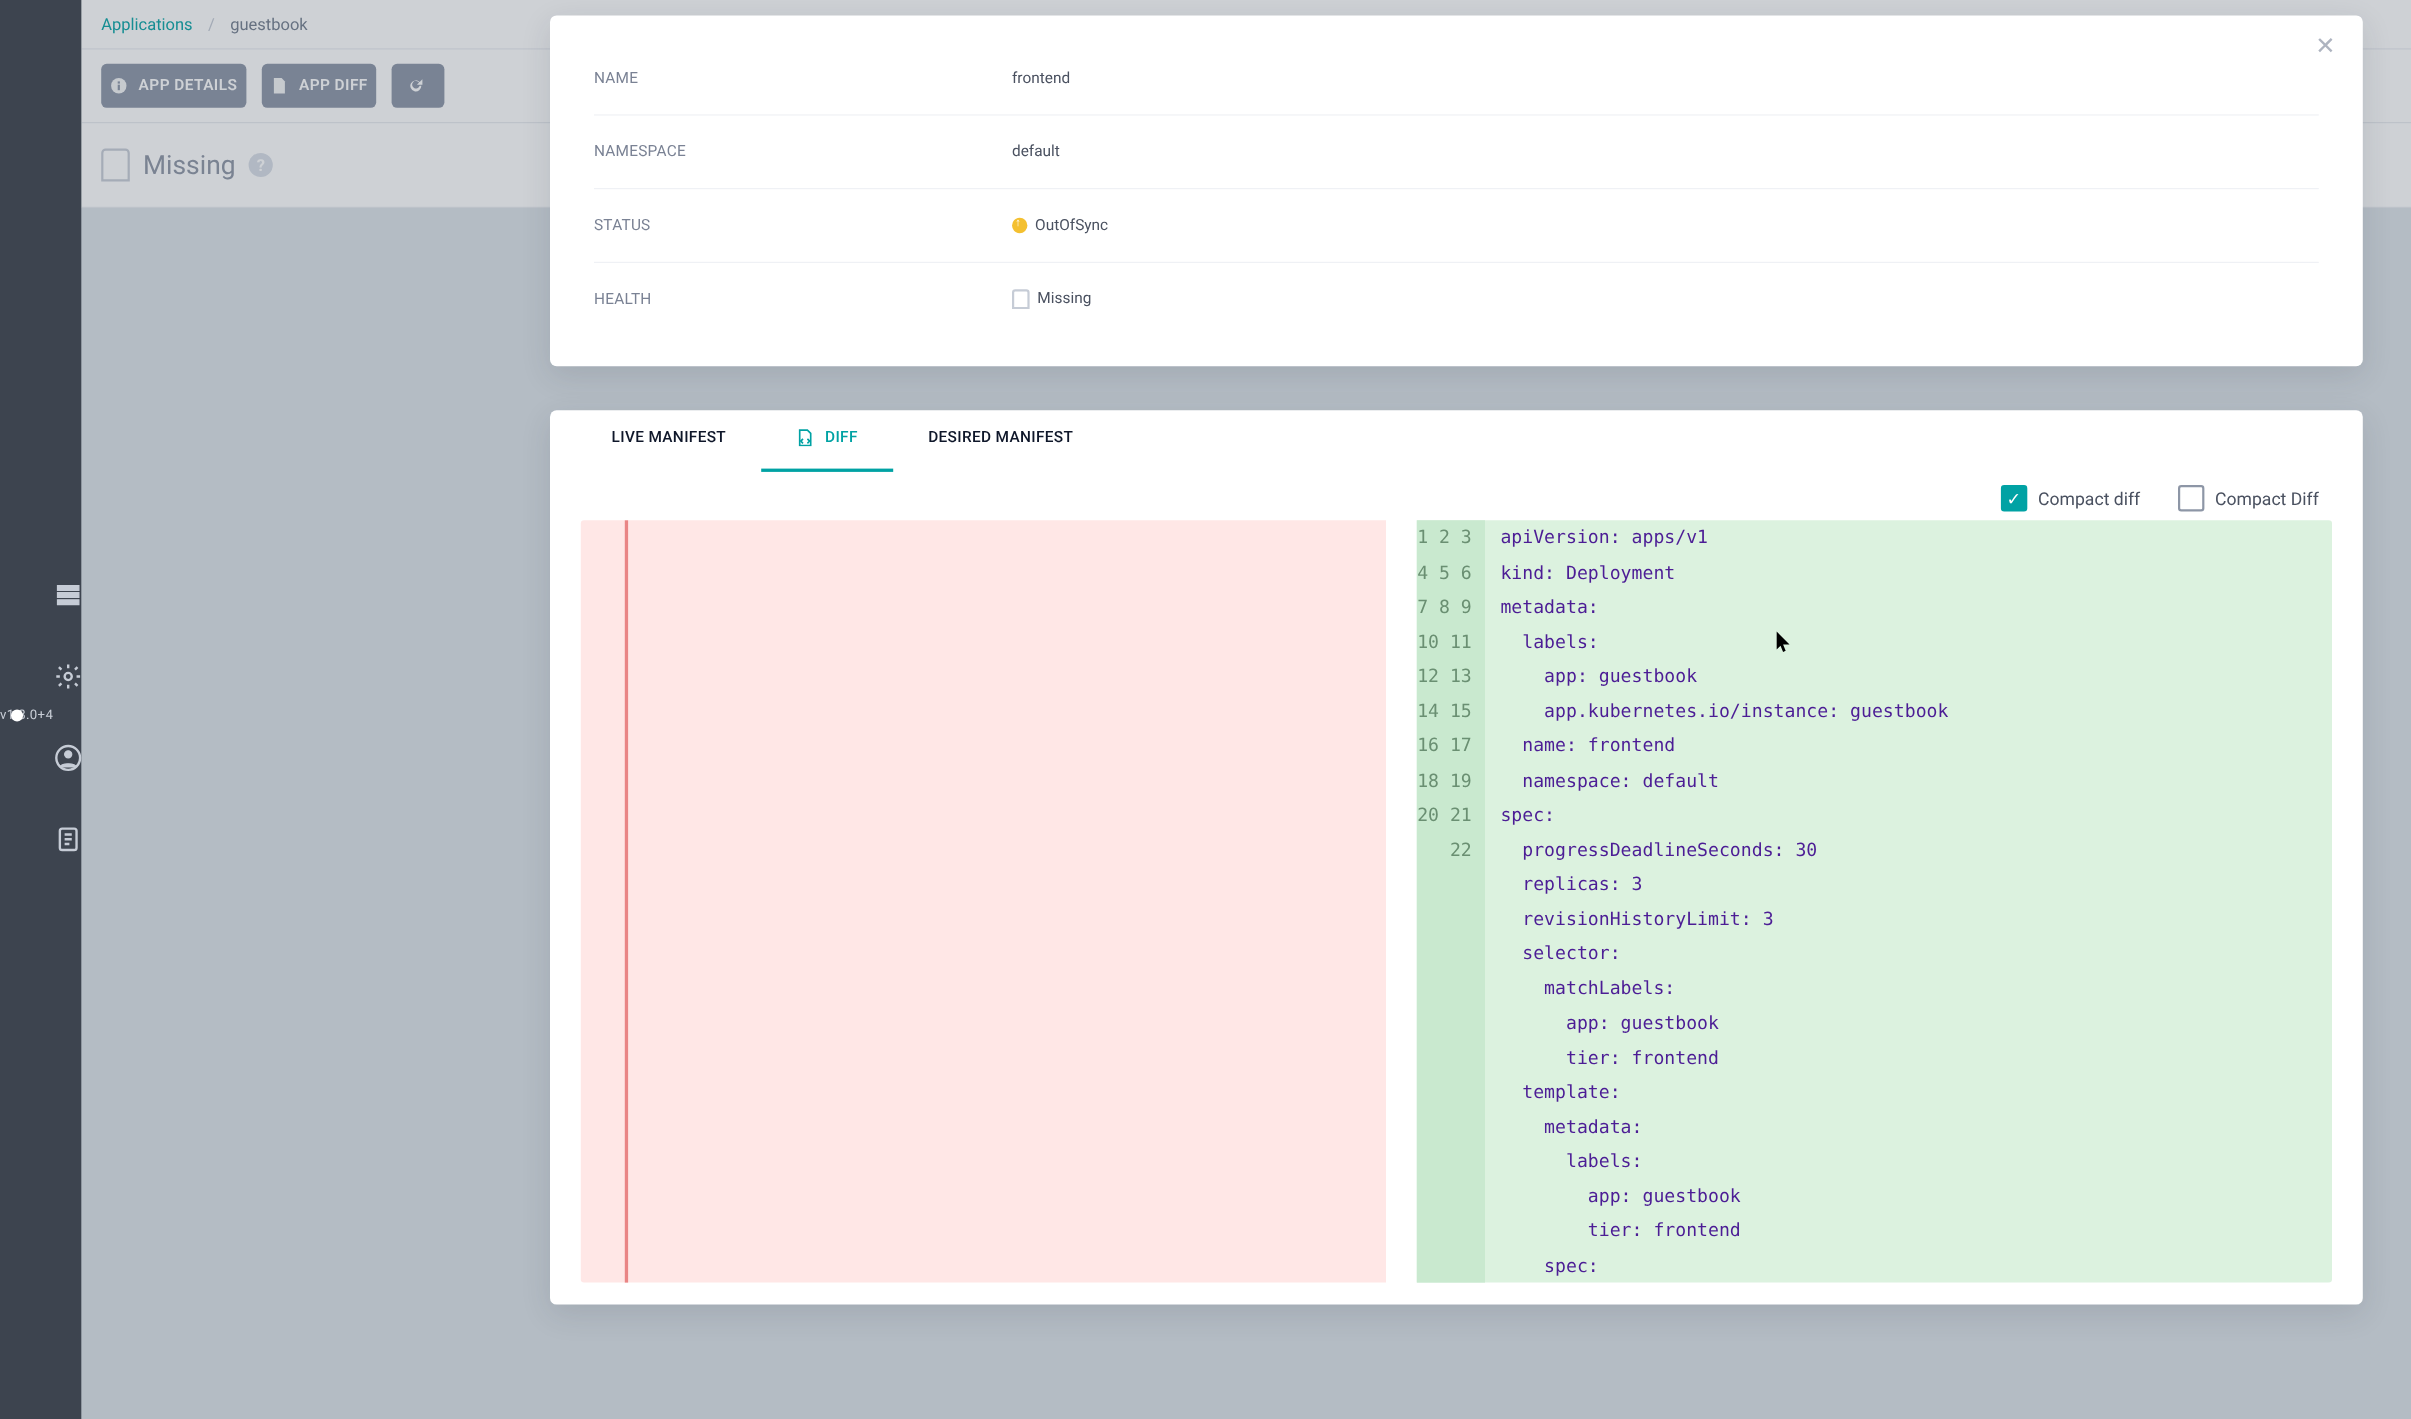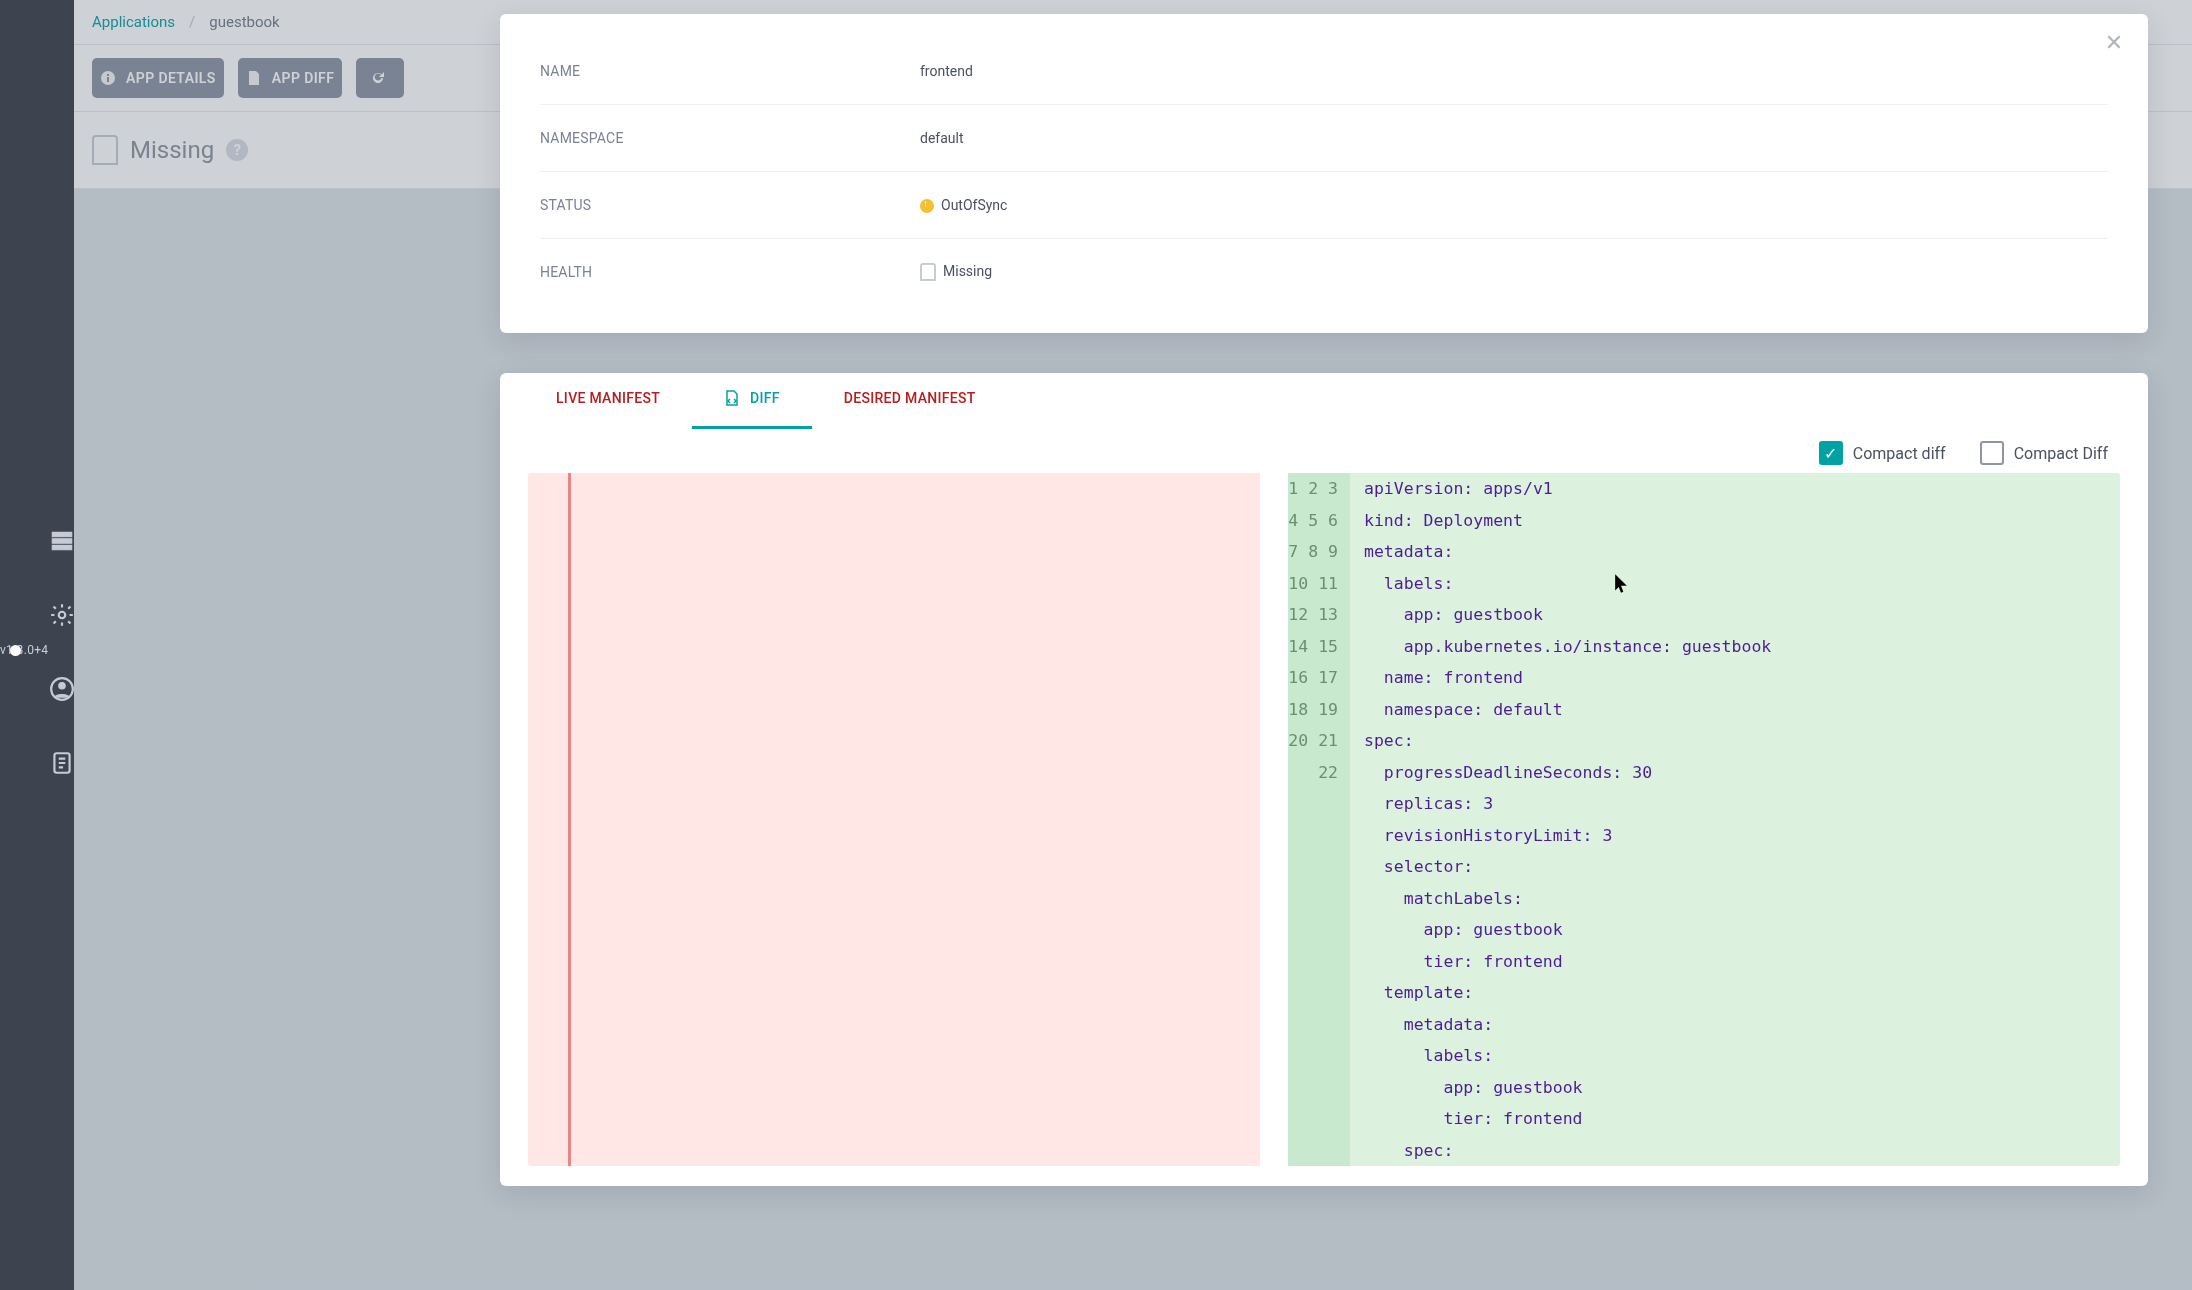--- a/index.html
+++ b/index.html
@@ -116,21 +116,21 @@
   .chip.sync{border-radius:50%;background:var(--status-yellow);position:relative}
   .chip.sync::after{content:"↑";position:absolute;color:#fff;font-size:10px;left:3px;top:-1px;font-weight:700}
   .chip.health{width:12px;height:14px;border:2px solid #c6ccd6;border-radius:3px 3px 0 0}
   
   .tabs{
     display:flex;align-items:flex-end;gap:0;height:56px;
     padding:0 24px;
   }
   .tab{
     padding:0 32px;height:56px;display:flex;align-items:center;gap:10px;
-    color:#b91c1c;font-size:14px;letter-spacing:0.3px;cursor:pointer;
+    color:#0f172a;font-size:14px;letter-spacing:0.3px;cursor:pointer;
     border-bottom:3px solid transparent;font-weight:500;
   }
   .tab.active{color:var(--teal);border-bottom-color:var(--teal)}
   .tab .ti{width:16px;height:16px;display:inline-flex}
   .diff-controls{
     display:flex;justify-content:flex-end;align-items:center;gap:34px;
     padding:12px 40px 8px;
   }
   .chk{display:flex;align-items:center;gap:10px;color:#4a5160;font-size:16px}
   .chk .box{width:20px;height:20px;border:2px solid #8d96a6;border-radius:3px;display:inline-flex;align-items:center;justify-content:center}

